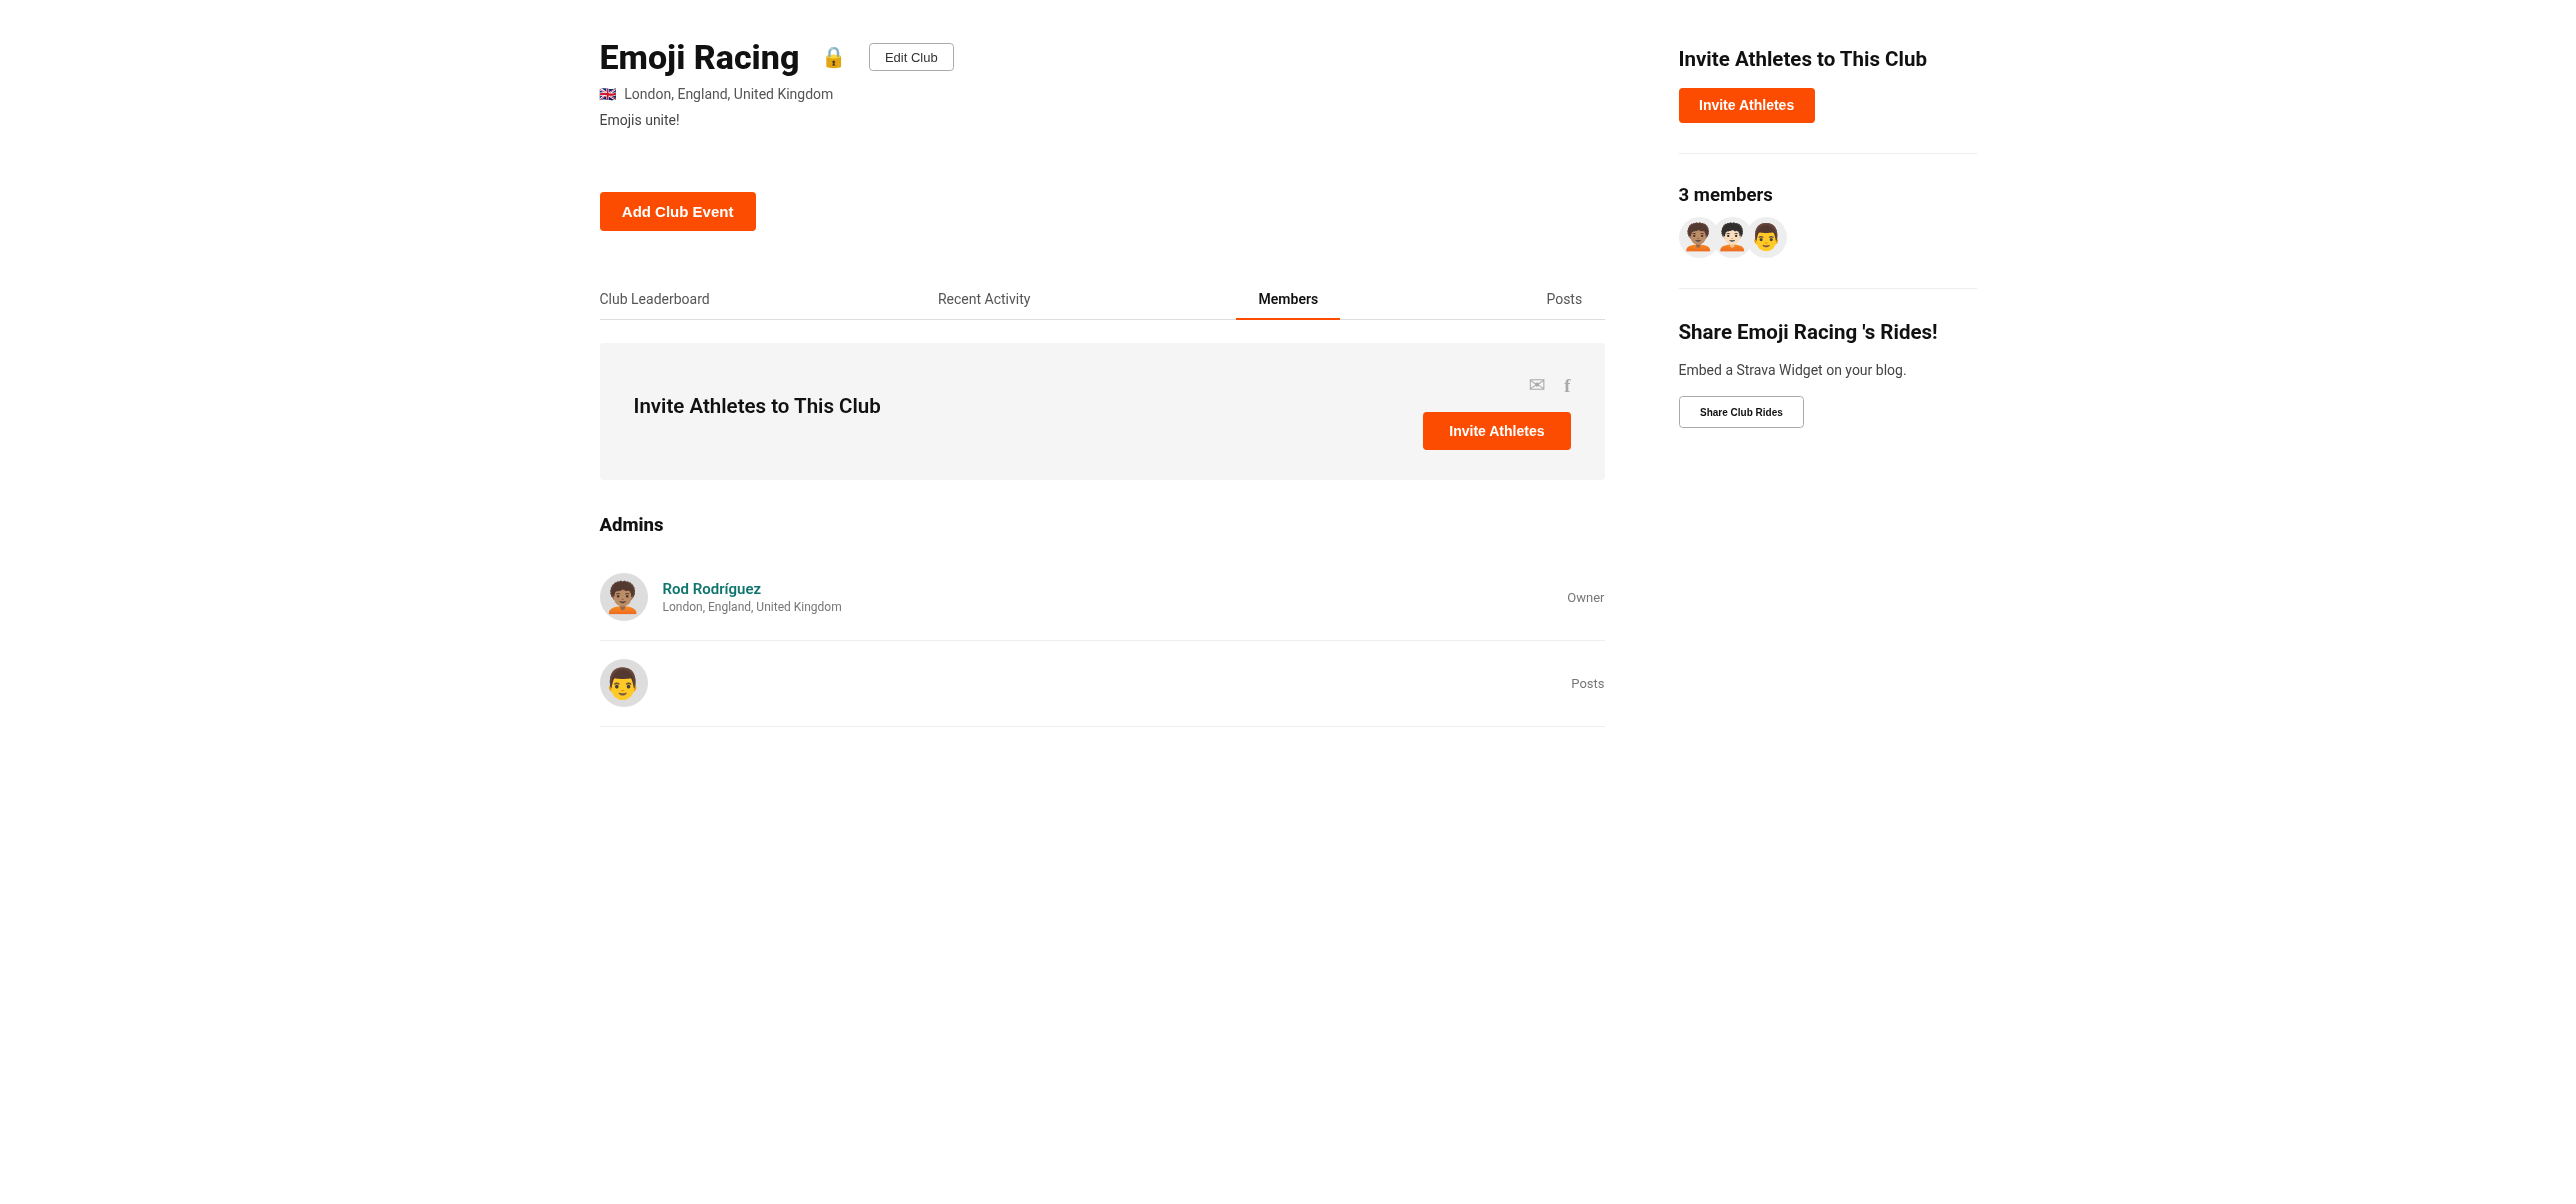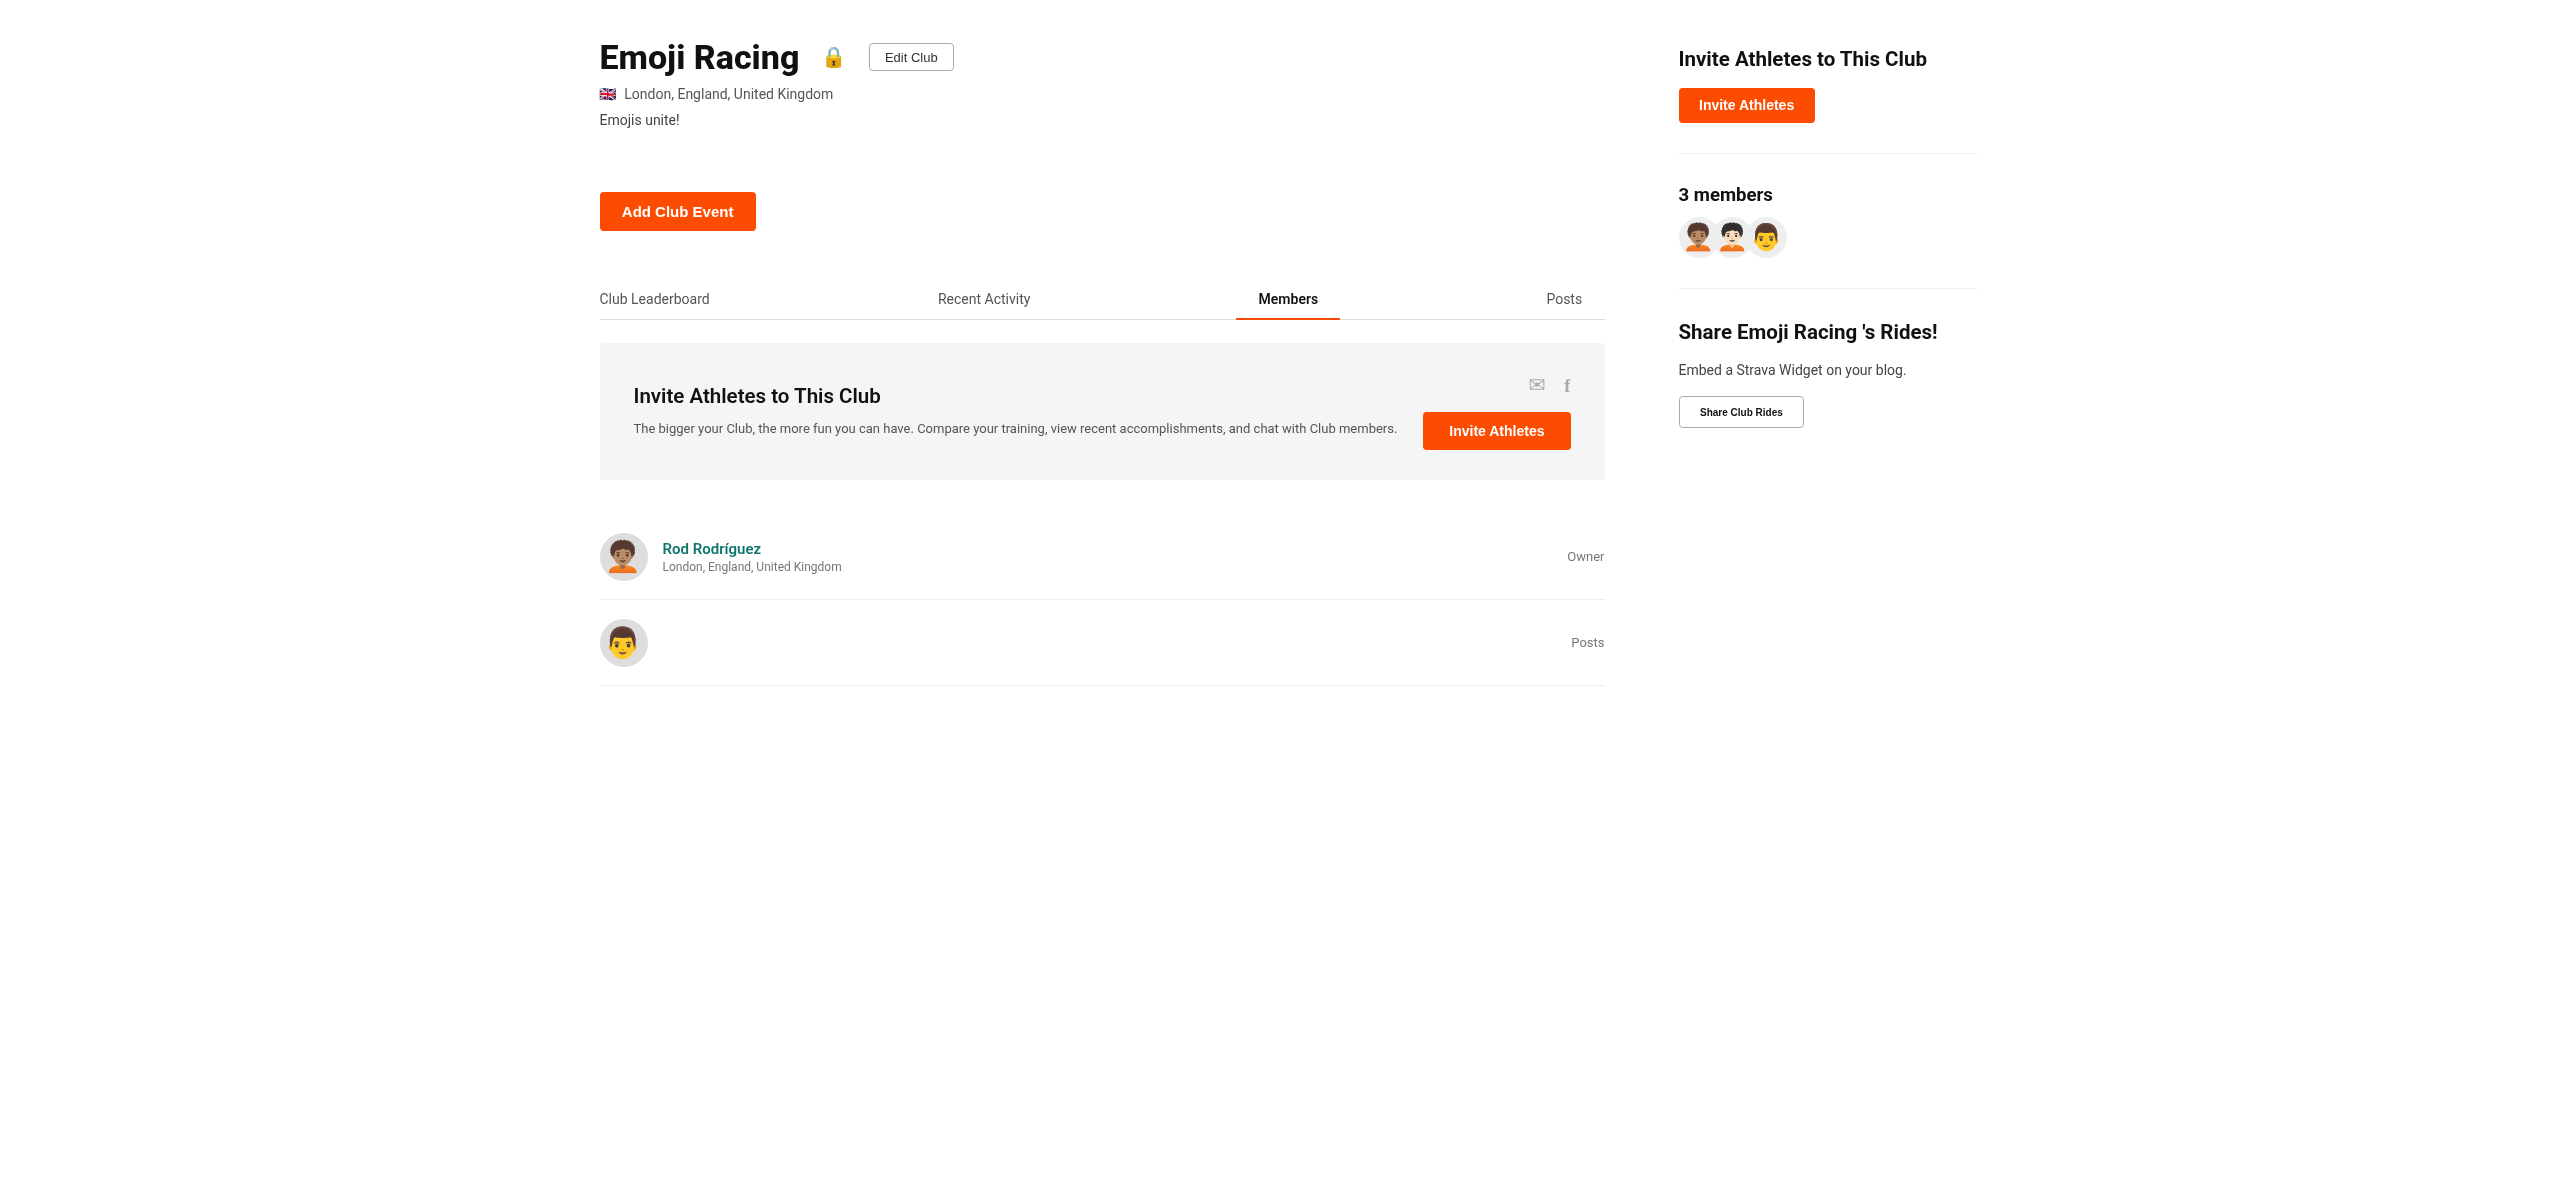--- a/index.html
+++ b/index.html
@@ -297,32 +297,32 @@
     <div class="tabs">
       <a class="tab">Club Leaderboard</a>
       <a class="tab">Recent Activity</a>
       <a class="tab active">Members</a>
       <a class="tab">Posts</a>
     </div>
 
     <div class="invite-box">
       <div class="invite-box-left">
         <div class="invite-box-title">Invite Athletes to This Club</div>
-        <div class="invite-box-desc">The bigger your Club, the more fun you can have. Compare your training, view recent accomplishments, and chat with Club members.</div>
       </div>
       <div class="invite-box-right">
         <div class="invite-icons">
           <span class="invite-icon email-icon"></span>
           <span class="invite-icon fb-icon"></span>
         </div>
         <button class="invite-athletes-btn">Invite Athletes</button>
       </div>
     </div>
 
     <div class="admins-section">
+      <h2 class="section-title">Admins</h2>
 
       <div class="member-row">
         <div class="member-avatar">🧑🏽‍🦱</div>
         <div class="member-info">
           <a class="member-name">Rod Rodríguez</a>
           <div class="member-location">London, England, United Kingdom</div>
         </div>
         <div class="member-role">Owner</div>
       </div>
 

